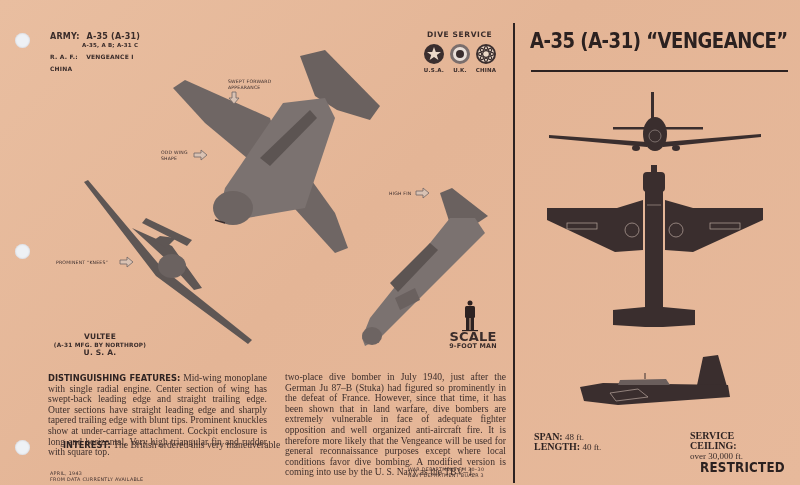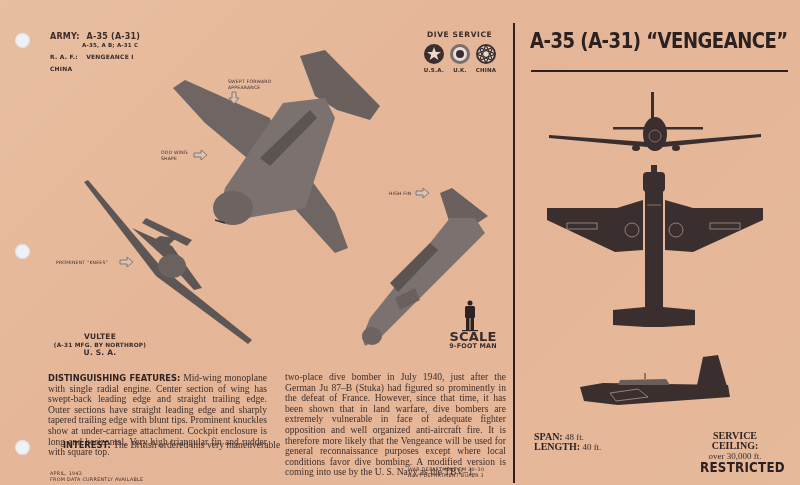--- a/index.html
+++ b/index.html
@@ -219,18 +219,18 @@
   <polygon points="2,42 25,38 150,40 152,52 40,60 6,56" fill="#3a2e2e"></polygon>
   <polygon points="42,35 88,34 92,40 40,40" fill="#6a5e5c"></polygon>
   <line x1="67" y1="28" x2="67" y2="34" stroke="#3a2e2e" stroke-width="1"></line>
   <polygon points="32,48 60,44 70,52 38,56" fill="none" stroke="#b8a59c" stroke-width="0.7"></polygon>
 </svg>
 
 <div class="abs specs" style="left:534px;top:432px;width:200px;">
   <div><span class="k">SPAN:</span> <span>48 ft.</span></div>
   <div><span class="k">LENGTH:</span> <span>40 ft.</span></div>
 </div>
-<div class="abs specs" style="left:690px;top:431px;width:90px;text-align:center;">
+<div class="abs specs" style="left:690px;top:431px;width:90px;text-align:left;">
   <div class="k">SERVICE CEILING:</div>
   <div>over 30,000 ft.</div>
 </div>
 
 <div class="abs restricted">RESTRICTED</div>
 
 </body></html>

